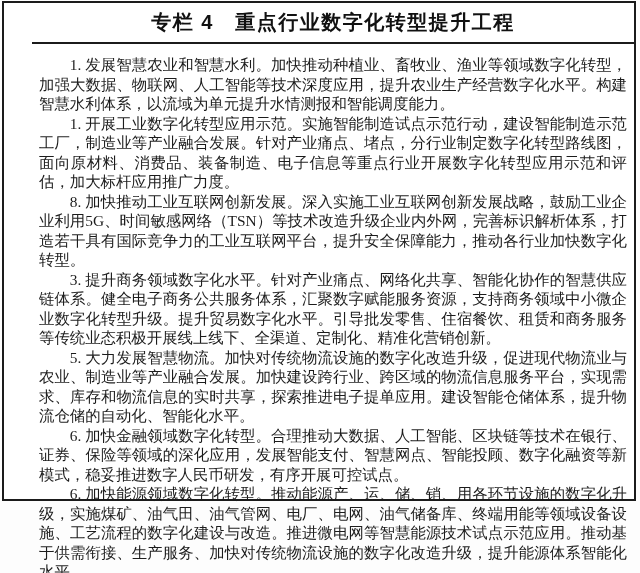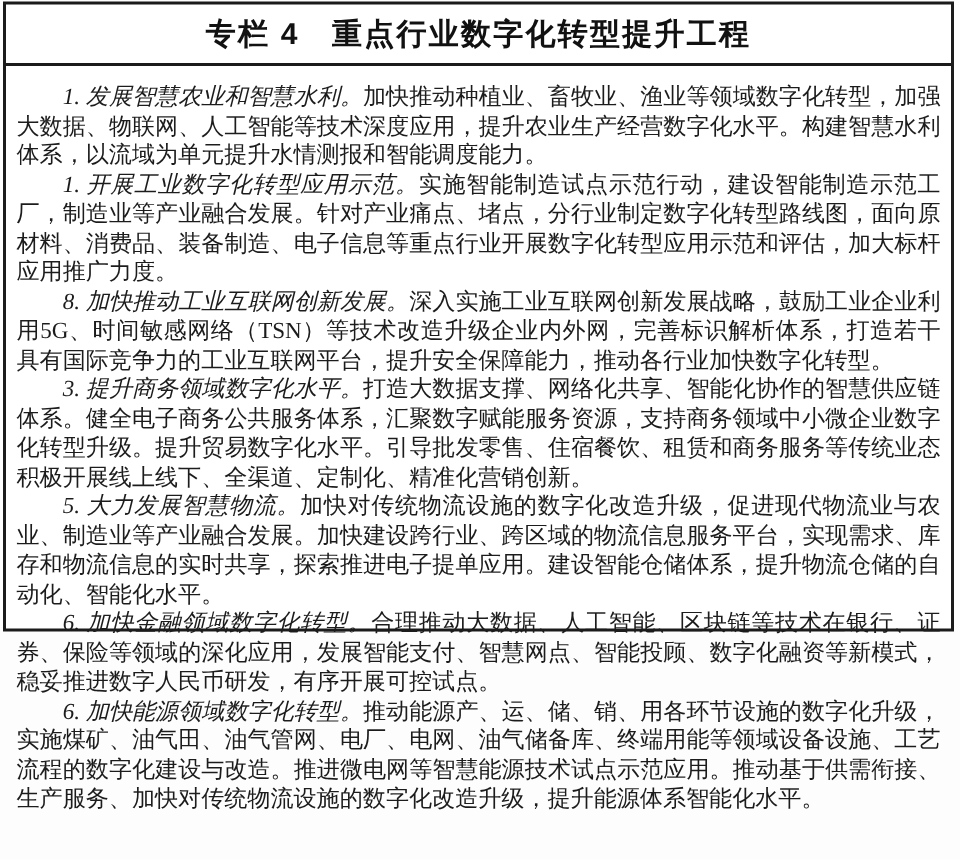--- a/index.html
+++ b/index.html
@@ -12,24 +12,25 @@
     background: #fdfdfd;
     position: relative;
     font-family: "Liberation Serif", "DejaVu Serif", serif;
     overflow: hidden;
   }
   .column-box {
     position: absolute;
     left: 2px;
     top: 1px;
     width: 634px;
-    height: 420px;
+    height: 500px;
     box-sizing: border-box;
     border: 2px solid #1b1b1b;
     background: #ffffff;
+    padding-left: 28px;
   }
   .title-row {
     height: 41px;
     box-sizing: border-box;
     border-bottom: 2px solid #1b1b1b;
     display: flex;
     align-items: center;
     justify-content: center;
     font-family: "Liberation Sans", "DejaVu Sans", sans-serif;
     font-weight: bold;
@@ -43,30 +44,29 @@
     line-height: 19.5px;
     text-align: justify;
     color: #1c1c1c;
   }
   .body-area p {
     margin: 0;
     padding: 0;
     text-indent: 2em;
   }
   .lead {
-    font-style: italic;
   }
 </style>
 </head>
 <body>
 
 <div class="column-box">
   <div class="title-row">专栏 4　重点行业数字化转型提升工程</div>
   <div class="body-area">
     <p><span class="lead">1. 发展智慧农业和智慧水利。</span><span>加快推动种植业、畜牧业、渔业等领域数字化转型，加强大数据、物联网、人工智能等技术深度应用，提升农业生产经营数字化水平。构建智慧水利体系，以流域为单元提升水情测报和智能调度能力。</span></p>
     <p><span class="lead">1. 开展工业数字化转型应用示范。</span><span>实施智能制造试点示范行动，建设智能制造示范工厂，制造业等产业融合发展。针对产业痛点、堵点，分行业制定数字化转型路线图，面向原材料、消费品、装备制造、电子信息等重点行业开展数字化转型应用示范和评估，加大标杆应用推广力度。</span></p>
     <p><span class="lead">8. 加快推动工业互联网创新发展。</span><span>深入实施工业互联网创新发展战略，鼓励工业企业利用5G、时间敏感网络（TSN）等技术改造升级企业内外网，完善标识解析体系，打造若干具有国际竞争力的工业互联网平台，提升安全保障能力，推动各行业加快数字化转型。</span></p>
-    <p><span class="lead">3. 提升商务领域数字化水平。</span><span>打造大数据支撑、网络化共享、智能化协作的智慧供应链体系。健全电子商务公共服务体系，汇聚数字赋能服务资源，支持商务领域中小微企业数字化转型升级。提升贸易数字化水平。引导批发零售、住宿餐饮、租赁和商务服务等传统业态积极开展线上线下、全渠道、定制化、精准化营销创新。</span></p>
+    <p><span class="lead">3. 提升商务领域数字化水平。</span><span>针对产业痛点、网络化共享、智能化协作的智慧供应链体系。健全电子商务公共服务体系，汇聚数字赋能服务资源，支持商务领域中小微企业数字化转型升级。提升贸易数字化水平。引导批发零售、住宿餐饮、租赁和商务服务等传统业态积极开展线上线下、全渠道、定制化、精准化营销创新。</span></p>
     <p><span class="lead">5. 大力发展智慧物流。</span><span>加快对传统物流设施的数字化改造升级，促进现代物流业与农业、制造业等产业融合发展。加快建设跨行业、跨区域的物流信息服务平台，实现需求、库存和物流信息的实时共享，探索推进电子提单应用。建设智能仓储体系，提升物流仓储的自动化、智能化水平。</span></p>
     <p><span class="lead">6. 加快金融领域数字化转型。</span><span>合理推动大数据、人工智能、区块链等技术在银行、证券、保险等领域的深化应用，发展智能支付、智慧网点、智能投顾、数字化融资等新模式，稳妥推进数字人民币研发，有序开展可控试点。</span></p>
     <p><span class="lead">6. 加快能源领域数字化转型。</span><span>推动能源产、运、储、销、用各环节设施的数字化升级，实施煤矿、油气田、油气管网、电厂、电网、油气储备库、终端用能等领域设备设施、工艺流程的数字化建设与改造。推进微电网等智慧能源技术试点示范应用。推动基于供需衔接、生产服务、加快对传统物流设施的数字化改造升级，提升能源体系智能化水平。</span></p>
   </div>
 </div>
 
 </body></html>

